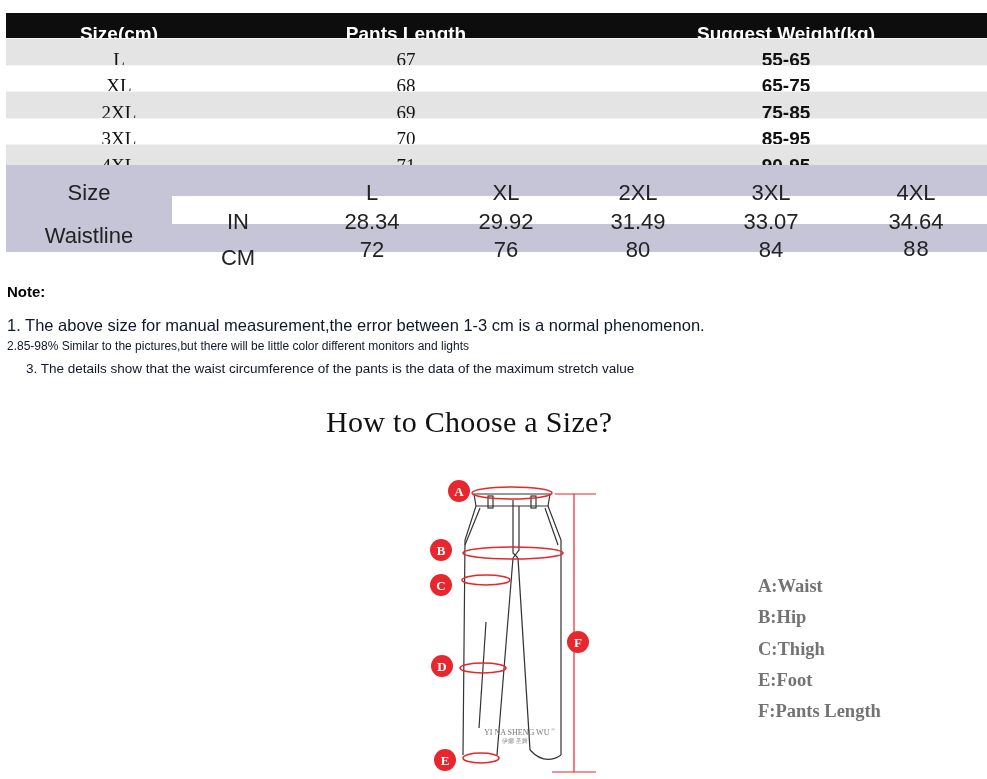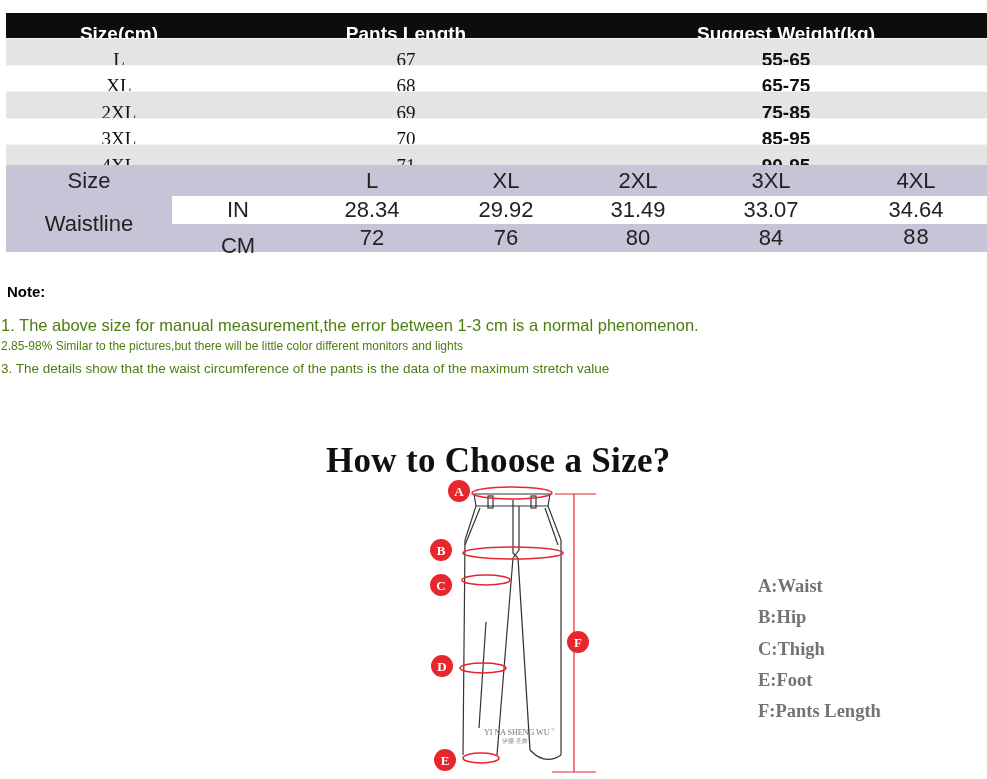--- a/index.html
+++ b/index.html
@@ -14,32 +14,32 @@
     .cell { position:absolute; top:0; height:100%; display:flex; align-items:center; justify-content:center; white-space:nowrap;margin-top:8px; }
     .c-size { left:0; width:226px; }
     .c-len { left:300px; width:200px; }
     .c-wt { left:680px; width:200px; }
     .st-row .c-size, .st-row .c-len { font-family:"Liberation Serif", serif; font-size:19px; }
     .st-row .c-wt { font-weight:bold; font-size:19px; }
     .st-head .cell { font-size:19px; }
 
     
     .waist-table { position:absolute; left:6px; top:165px; width:981px; height:87px; background:#c6c5d8; font-size:22px; color:#222; }
-    .waist-table .wcell { position:absolute; display:flex; align-items:center; justify-content:center; white-space:nowrap; }
+    .waist-table .wcell { position:absolute; display:flex; align-items:center; justify-content:center; white-space:nowrap;margin-top:12px; }
     .w-inrow { position:absolute; left:166px; top:31px; width:815px; height:28px; background:#ffffff; }
 
     
     .note-title { position:absolute; left:7px; top:283px; font-weight:bold; font-size:15px; color:#000000; }
-    .note { position:absolute; left:1px; color:#4d7c0f; white-space:nowrap; }
+    .note { position:absolute; left:7px; color:#0f172a; white-space:nowrap; }
     .note1 { top:316px; font-size:16.5px; }
     .note2 { top:339px; font-size:12px; }
-    .note3 { top:361px; font-size:13.5px; }
+    .note3 { top:361px; font-size:13.5px;margin-left:19px; }
 
     
-    .htc-title { position:absolute; left:326px; top:441px; font-family:"Liberation Serif", serif; font-weight:bold; font-size:35px; color:#111; white-space:nowrap; letter-spacing:0.3px; }
+    .htc-title { position:absolute; left:326px; top:405px; font-family:"Liberation Serif", serif; font-weight:normal; font-size:30px; color:#111; white-space:nowrap; letter-spacing:0.3px; }
     .diagram { position:absolute; left:420px; top:470px; width:200px; height:309px; }
     .legend { position:absolute; left:758px; top:576px; font-family:"Liberation Serif", serif; font-weight:bold; font-size:18.5px; color:#737373; }
     .legend div { height:31.3px; white-space:nowrap; }
   </style>
 </head>
 <body>
 
 <div class="size-table">
   <div class="st-head">
     <div class="cell c-size">Size(cm)</div>

